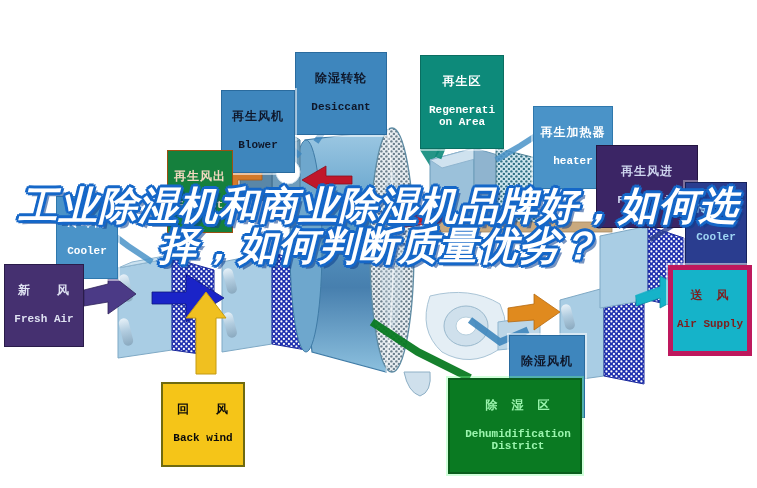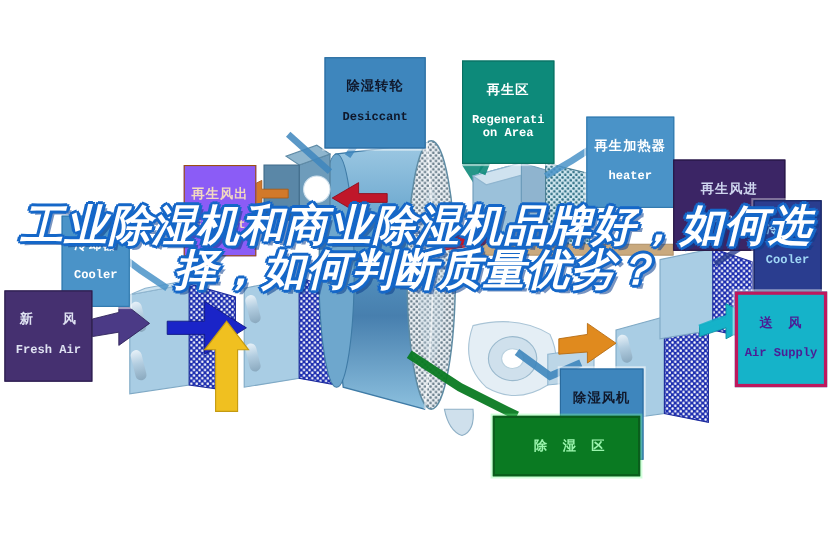--- a/index.html
+++ b/index.html
@@ -40,27 +40,27 @@
     margin-top:1px;
   }
 
   
   .lb-blue{background:#3e86bd;color:#0f172a;border:1px solid #2a6b9e;
            box-shadow:0 0 0 2px rgba(255,255,255,.55);}
   .lb-ltblue{background:#4a93c8;color:#ffffff;border:1px solid #2f78ad;
            box-shadow:0 0 0 2px rgba(255,255,255,.5);}
   .lb-teal{background:#0d8a7a;color:#ffffff;border:1px solid #0a6e61;
            box-shadow:0 0 0 2px rgba(255,255,255,.5);}
-  .lb-orange{background:#8b5cf6;color:#f2d9c0;border:1px solid #9c4f12;}
+  .lb-orange{background:#15803d;color:#f2d9c0;border:1px solid #9c4f12;}
   .lb-purple{background:#3b2565;color:#cfd6ef;border:1px solid #241540;}
   .lb-purple2{background:#453070;color:#dfe2f2;border:1px solid #2a1c4a;}
   .lb-green{background:#0a7a22;color:#9bf5ae;border:2px solid #0a5e1c;
            box-shadow:0 0 0 2px rgba(120,255,150,.35);padding-left:10px;}
   .lb-yellow{background:#f5c518;color:#0b0b0b;border:2px solid #6f6a10;}
-  .lb-cyan{background:#15b3c9;color:#4c1d95;border:3px solid #be185d;
+  .lb-cyan{background:#15b3c9;color:#7f1d1d;border:5px solid #be185d;
            box-shadow:0 0 0 2px rgba(255,255,255,.5);}
   .lb-cooler{background:#2a3d8f;color:#9fd6f5;border:1px solid #15215c;
            box-shadow:0 0 0 2px rgba(255,255,255,.35);}
 
   
   #headline{
     position:absolute;
     left:0;right:0;
     top:186px;
     z-index:90;
@@ -244,32 +244,36 @@
       <path d="M470 378 L418 352 L372 322" stroke="#0a7a22" stroke-width="8" opacity="0.95"></path>
       <path d="M672 286 L652 292 L636 298" stroke="#15b3c9" stroke-width="6" opacity="0.85"></path>
     </g>
   </svg>
 
   <div class="label lb-blue" style="left:295px;top:52px;width:92px;">
     <span class="cn">除湿转轮</span>
     <span class="en">Desiccant</span>
   </div>
 
+  <div class="label lb-blue" style="left:221px;top:90px;width:74px;">
+    <span class="cn">再生风机</span>
+    <span class="en">Blower</span>
+  </div>
 
   <div class="label lb-teal" style="left:420px;top:55px;width:84px;">
     <span class="cn">再生区</span>
     <span class="en">Regenerati on Area</span>
   </div>
 
   <div class="label lb-ltblue" style="left:533px;top:106px;width:80px;">
     <span class="cn">再生加热器</span>
     <span class="en">heater</span>
   </div>
 
-  <div class="label lb-purple" style="left:596px;top:145px;width:102px;margin-left:16px;">
+  <div class="label lb-purple" style="left:596px;top:145px;width:102px;">
     <span class="cn">再生风进</span>
     <span class="en">Fresh Air</span>
   </div>
 
   <div class="label lb-orange" style="left:167px;top:150px;width:66px;">
     <span class="cn">再生风出</span>
     <span class="en">Exhaust</span>
   </div>
 
   <div class="label lb-ltblue" style="left:56px;top:196px;width:62px;">
@@ -280,28 +284,33 @@
   <div class="label lb-cooler" style="left:685px;top:182px;width:62px;">
     <span class="cn">冷却器</span>
     <span class="en">Cooler</span>
   </div>
 
   <div class="label lb-purple2" style="left:4px;top:264px;width:80px;">
     <span class="cn">新　　风</span>
     <span class="en">Fresh Air</span>
   </div>
 
+  <div class="label lb-yellow" style="left:161px;top:382px;width:84px;">
+    <span class="cn">回　　风</span>
+    <span class="en">Back wind</span>
+  </div>
 
   <div class="label lb-blue" style="left:509px;top:335px;width:76px;">
     <span class="cn">除湿风机</span>
     <span class="en">Blower</span>
   </div>
 
   <div class="label lb-green" style="left:448px;top:378px;width:134px;">
     <span class="cn">除　湿　区</span>
+    <span class="en">Dehumidification District</span>
   </div>
 
   <div class="label lb-cyan" style="left:668px;top:265px;width:84px;">
     <span class="cn">送　风</span>
     <span class="en">Air Supply</span>
   </div>
 
   <div id="headline">工业除湿机和商业除湿机品牌好，如何选择，如何判断质量优劣？</div>
 
 </div>

